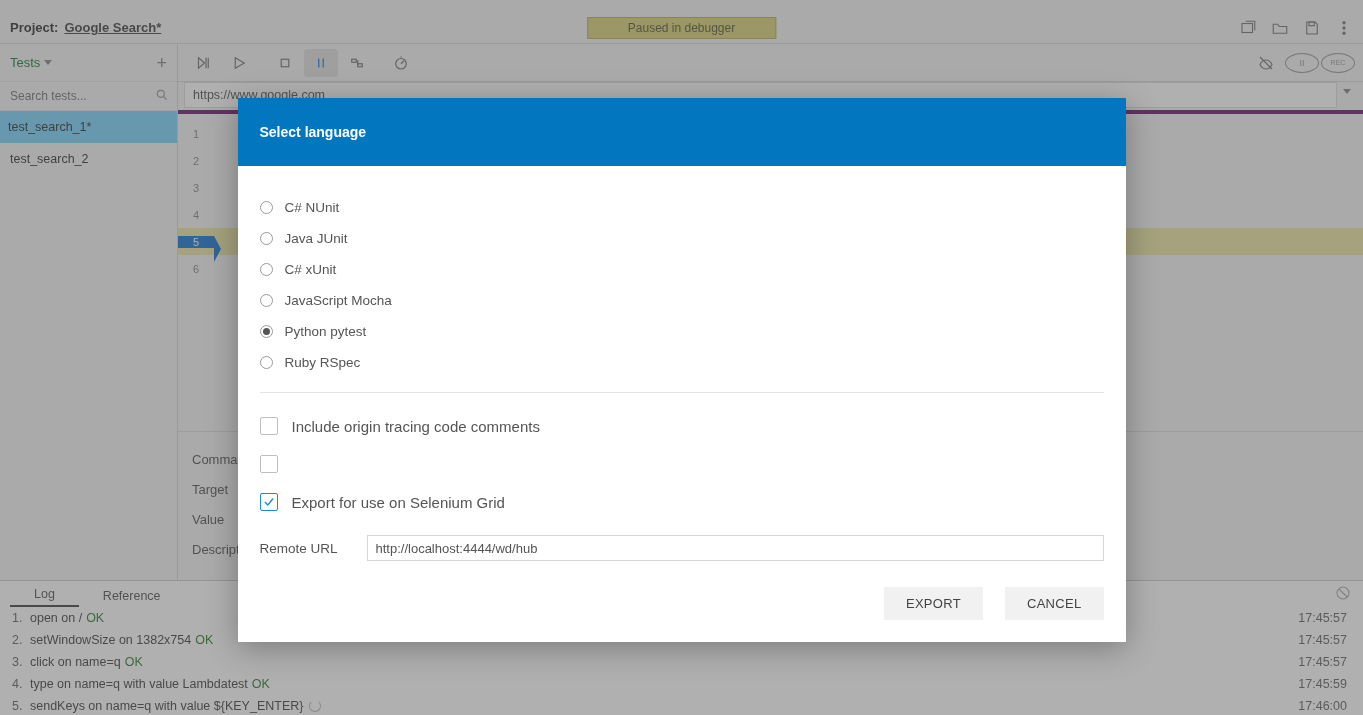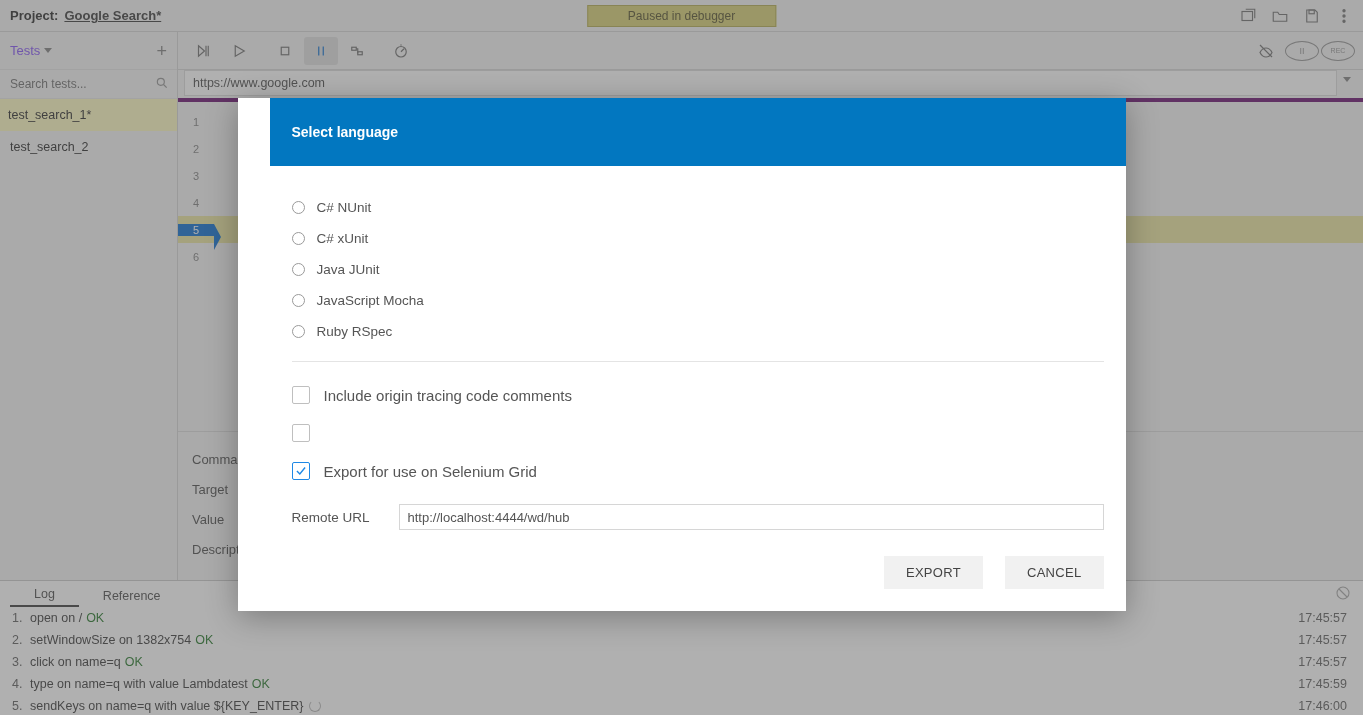--- a/index.html
+++ b/index.html
@@ -1,40 +1,40 @@
 <!DOCTYPE html>
 <html><head>
 <meta charset="utf-8">
 <style>
   * { box-sizing: border-box; margin: 0; padding: 0; font-family: "Helvetica Neue", Arial, sans-serif; }
   html, body { width: 1363px; height: 715px; overflow: hidden; background: #f5f5f5; font-size: 13px; color: #333; }
   .app { position: relative; width: 100%; height: 100%; display: flex; flex-direction: column; }
 
   
-  .top-bar { height: 32px; display: flex; align-items: center; padding: 0 10px; border-bottom: 1px solid #d8d8d8; }
+  .top-bar { height: 32px; display: flex; align-items: center; padding: 0 10px; border-bottom: 1px solid #d8d8d8; margin-top: 12px; }
   .top-bar .proj-label { font-weight: bold; margin-right: 6px; }
   .top-bar .proj-name { font-weight: bold; color: #444; text-decoration: underline; }
   .top-bar .spacer { flex: 1; }
   .top-bar .paused { background: #d9d27a; color: #5c5836; padding: 3px 40px; border: 1px solid #b7b05a; font-size: 12px; position: absolute; left: 50%; transform: translateX(-50%); }
   .top-bar .right-icons { display: flex; gap: 14px; color: #777; }
   .icon-btn { width: 18px; height: 18px; display: inline-flex; align-items: center; justify-content: center; cursor: pointer; }
   .icon-btn svg { width: 18px; height: 18px; stroke: #777; fill: none; stroke-width: 1.5; }
 
   
   .body { flex: 1; display: flex; min-height: 0; }
   .sidebar { width: 178px; border-right: 1px solid #d8d8d8; display: flex; flex-direction: column; }
   .sidebar-head { height: 38px; display: flex; align-items: center; justify-content: space-between; padding: 0 10px; border-bottom: 1px solid #e5e5e5; }
-  .sidebar-head .tests-label { color: #8b5cf6; font-size: 13px; display: flex; align-items: center; gap: 4px; }
+  .sidebar-head .tests-label { color: #15803d; font-size: 13px; display: flex; align-items: center; gap: 4px; }
   .triangle-down { width: 0; height: 0; border-left: 4px solid transparent; border-right: 4px solid transparent; border-top: 5px solid #888; display: inline-block; }
   .plus { color: #888; font-size: 18px; line-height: 1; cursor: pointer; }
   .search-row { position: relative; padding: 0; border-bottom: 1px solid #e8e8e8; }
   .search-row input { width: 100%; border: none; padding: 7px 28px 7px 10px; font-size: 12px; background: transparent; color: #444; outline: none; }
   .search-row .mag { position: absolute; right: 8px; top: 6px; color: #999; }
   .test-item { padding: 9px 10px; font-size: 12.5px; color: #333; cursor: pointer; }
-  .test-item.active { background: #fef9c3; padding-left: 8px; }
+  .test-item.active { background: #7dd3fc; padding-left: 8px; }
 
   .editor { flex: 1; display: flex; flex-direction: column; min-width: 0; }
   .toolbar { height: 38px; display: flex; align-items: center; padding: 0 8px; gap: 2px; border-bottom: 1px solid #d8d8d8; }
   .tb-btn { width: 34px; height: 28px; display: flex; align-items: center; justify-content: center; color: #777; border-radius: 3px; }
   .tb-btn.active { background: #e1e1e1; color: #1976d2; }
   .tb-btn svg { width: 18px; height: 18px; fill: none; stroke: currentColor; stroke-width: 1.6; }
   .toolbar .spacer { flex: 1; }
   .toolbar .circle { width: 36px; height: 20px; border: 1.5px solid #999; border-radius: 50%; display: flex; align-items: center; justify-content: center; font-size: 9px; color: #999; }
 
   .url-row { height: 32px; border-bottom: 4px solid #701a75; display: flex; align-items: flex-start; padding: 0; }
@@ -62,21 +62,21 @@
   .log-tabs .clear svg { width: 16px; height: 16px; stroke: #aaa; fill: none; stroke-width: 1.6; }
   .log-list { flex: 1; overflow: hidden; }
   .log-line { display: flex; align-items: center; height: 22px; padding: 0 12px; color: #444; }
   .log-line .num { width: 18px; color: #666; }
   .log-line .ok { color: #2e7d32; margin-left: 4px; }
   .log-line .time { margin-left: auto; color: #666; padding-right: 4px; }
   .spinner { width: 12px; height: 12px; border: 1.5px solid #bbb; border-top-color: transparent; border-radius: 50%; display: inline-block; margin-left: 6px; }
 
   
   .overlay { position: absolute; inset: 0; background: rgba(80,80,80,0.45); display: flex; align-items: flex-start; justify-content: center; }
-  .modal { width: 888px; margin-top: 98px; background: #fff; box-shadow: 0 6px 30px rgba(0,0,0,0.3); display: flex; flex-direction: column; padding-left: 32px; }
+  .modal { width: 888px; margin-top: 98px; background: #fff; box-shadow: 0 6px 30px rgba(0,0,0,0.3); display: flex; flex-direction: column; }
   .modal-head { background: #0277c0; color: #fff; padding: 26px 22px; font-weight: bold; font-size: 14px; }
   .modal-body { padding: 26px 22px 6px; }
   .lang-opt { display: flex; align-items: center; gap: 12px; height: 31px; color: #555; font-size: 13.5px; cursor: pointer; }
   .radio { width: 13px; height: 13px; border: 1.5px solid #9a9a9a; border-radius: 50%; display: inline-flex; align-items: center; justify-content: center; flex-shrink:0; }
   .radio.checked::after { content:""; width: 7px; height: 7px; background: #555; border-radius: 50%; }
   .divider { border-top: 1px solid #e4e4e4; margin: 14px 0 14px; }
   .chk-row { display: flex; align-items: center; gap: 14px; height: 38px; color: #555; font-size: 15px; }
   .chk { width: 18px; height: 18px; border: 1.5px solid #bfbfbf; border-radius: 2px; display: inline-flex; align-items: center; justify-content: center; flex-shrink:0; }
   .chk.checked { border-color: #1e88e5; }
   .chk.checked svg { width: 14px; height: 14px; stroke: #1e88e5; stroke-width: 2.4; fill: none; }
@@ -291,29 +291,33 @@
     <div class="modal">
       <div class="modal-head">Select language</div>
       <div class="modal-body">
         <div id="lang-list">
             <div class="lang-opt">
               <span class="radio"></span>
               <span>C# NUnit</span>
             </div>
             <div class="lang-opt">
               <span class="radio"></span>
+              <span>Java JUnit</span>
+            </div>
+            <div class="lang-opt">
+              <span class="radio"></span>
               <span>C# xUnit</span>
             </div>
             <div class="lang-opt">
               <span class="radio"></span>
-              <span>Java JUnit</span>
-            </div>
-            <div class="lang-opt">
-              <span class="radio"></span>
               <span>JavaScript Mocha</span>
+            </div>
+            <div class="lang-opt">
+              <span class="radio checked"></span>
+              <span>Python pytest</span>
             </div>
             <div class="lang-opt">
               <span class="radio"></span>
               <span>Ruby RSpec</span>
             </div>
           </div>
         <div class="divider"></div>
         <div class="chk-row">
           <span class="chk"></span>
           <span>Include origin tracing code comments</span>

